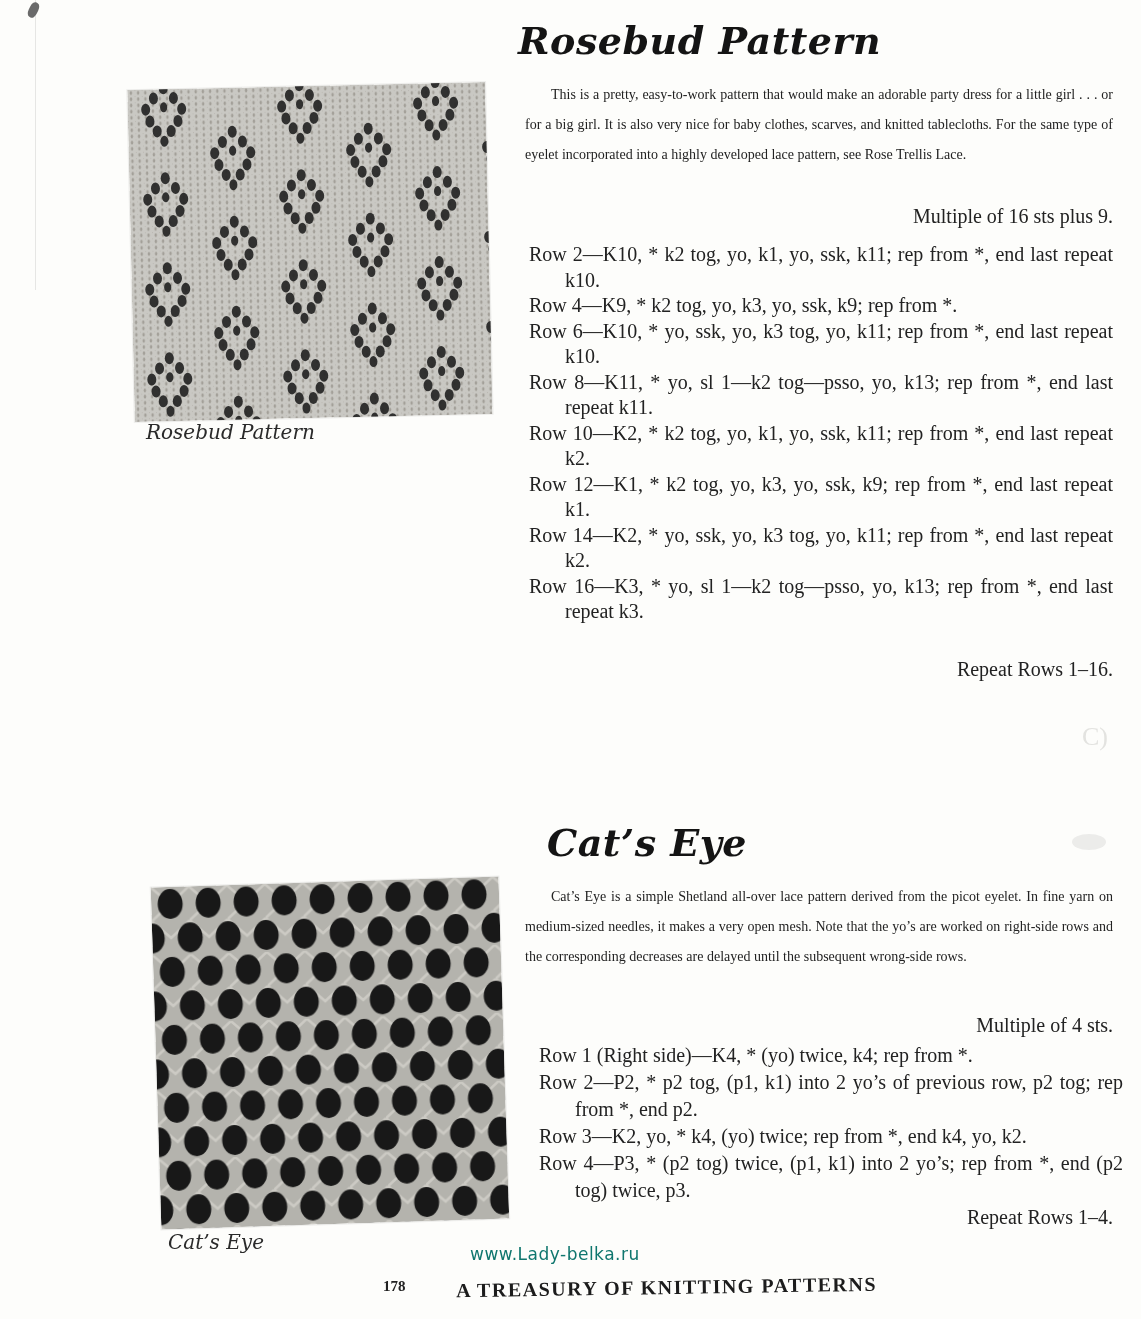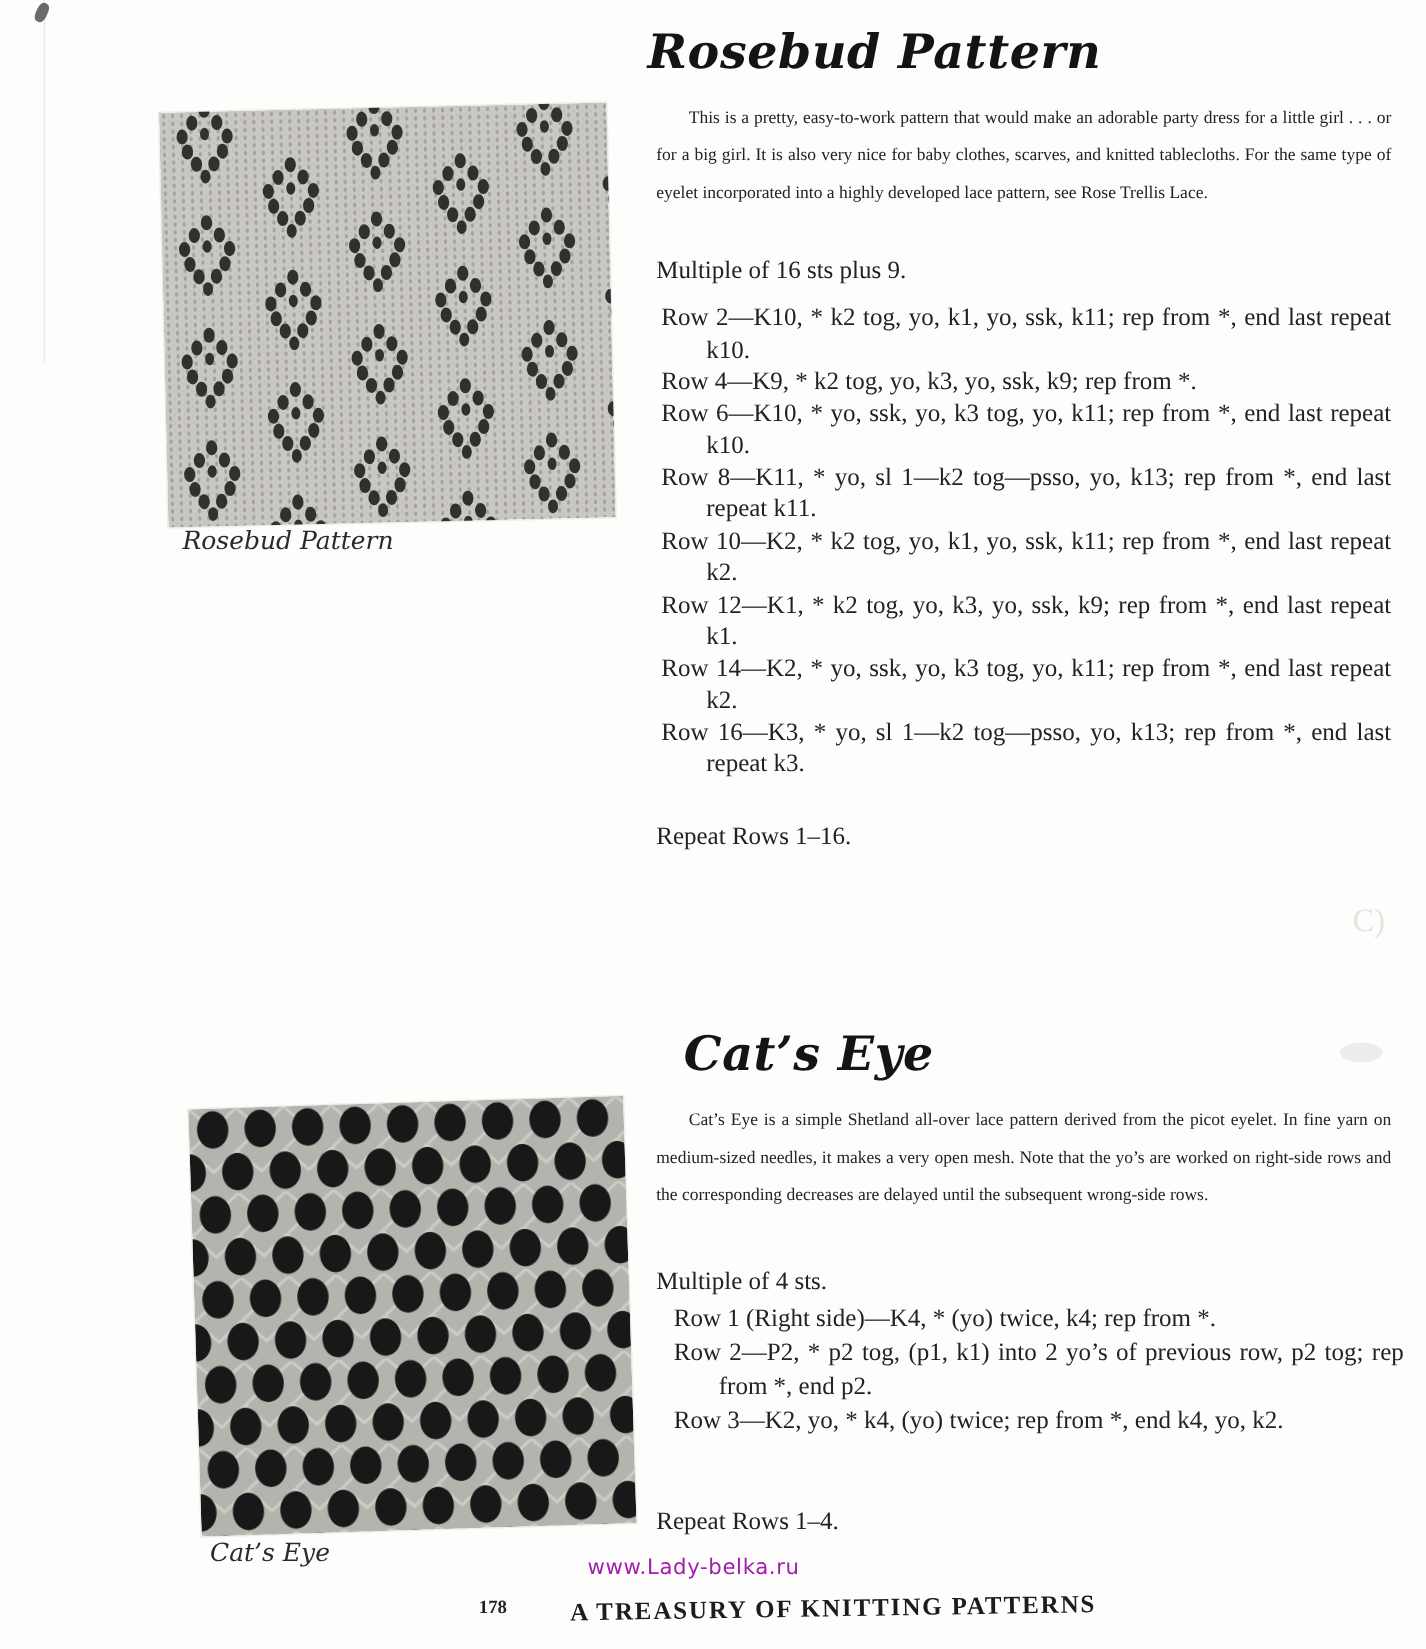--- a/index.html
+++ b/index.html
@@ -15,38 +15,38 @@
     font-family:"DejaVu Serif","Liberation Serif",serif;
     font-style:italic;font-weight:bold;
     font-size:38px;color:#141414;margin:0;letter-spacing:.5px;
   }
   
   .intro{
     width:588px;font-size:14px;line-height:30px;
     text-align:justify;text-indent:26px;color:#222;
   }
   .centered-note{
-    width:588px;text-align:left;font-size:20px;color:#222;
+    width:588px;text-align:right;font-size:20px;color:#222;
   }
   .rows{width:584px;font-size:20px;color:#222;}
   .rows p{
     margin:0;padding-left:36px;text-indent:-36px;
     text-align:justify;line-height:25.5px;
   }
   .rows-cats p{line-height:27px;}
   .caption{
     font-family:"DejaVu Serif","Liberation Serif",serif;
     font-style:italic;font-size:20px;color:#2a2a2a;
   }
   
   .swatch{box-shadow:0 0 0 1px rgba(0,0,0,.06);}
   
   .watermark{
     font-family:"DejaVu Sans","Liberation Sans",sans-serif;
-    font-size:17px;color:#a21caf;letter-spacing:.5px;
+    font-size:17px;color:#0f766e;letter-spacing:.5px;
   }
   .page-number{font-size:15px;font-weight:bold;color:#222;}
   .footer-title{
     font-size:20px;font-weight:bold;color:#1c1c1c;letter-spacing:1.5px;
     transform:rotate(-0.9deg);
   }
   
   .edge-line{width:1px;background:#e6e6e4;}
   .ghost{color:#e3e3e0;font-size:26px;}
 </style>
@@ -135,20 +135,21 @@
 <h1 class="abs section-title" style="left:547px;top:820px;">Cat’s Eye</h1>
 
 <p class="abs intro" style="left:525px;top:868px;">Cat’s Eye is a simple Shetland all-over lace pattern derived from the picot eyelet. In fine yarn on medium-sized needles, it makes a very open mesh. Note that the yo’s are worked on right-side rows and the corresponding decreases are delayed until the subsequent wrong-side rows.</p>
 
 <div class="abs centered-note" style="left:525px;top:1014px;">Multiple of 4 sts.</div>
 
 <div class="abs rows rows-cats" style="left:539px;top:1042px;">
   <p>Row 1 (Right side)—K4, * (yo) twice, k4; rep from *.</p>
   <p>Row 2—P2, * p2 tog, (p1, k1) into 2 yo’s of previous row, p2 tog; rep from *, end p2.</p>
   <p>Row 3—K2, yo, * k4, (yo) twice; rep from *, end k4, yo, k2.</p>
+  <p>Row 4—P3, * (p2 tog) twice, (p1, k1) into 2 yo’s; rep from *, end (p2 tog) twice, p3.</p>
 </div>
 
 <div class="abs centered-note" style="left:525px;top:1206px;">Repeat Rows 1–4.</div>
 
 <div class="abs" style="left:156px;top:882px;transform:rotate(-1.8deg);">
   <svg class="swatch" width="348" height="342" xmlns="http://www.w3.org/2000/svg">
     <defs>
       <pattern id="meshbg" width="38" height="68" patternUnits="userSpaceOnUse">
         <rect width="38" height="68" fill="#b4b3ad"></rect>
         <path d="M0 0 L19 17 L38 0 M0 34 L19 17 M19 51 L38 34 M0 34 L19 51 L38 34" stroke="#d6d5ce" stroke-width="2.5" fill="none" opacity="0.7"></path>

